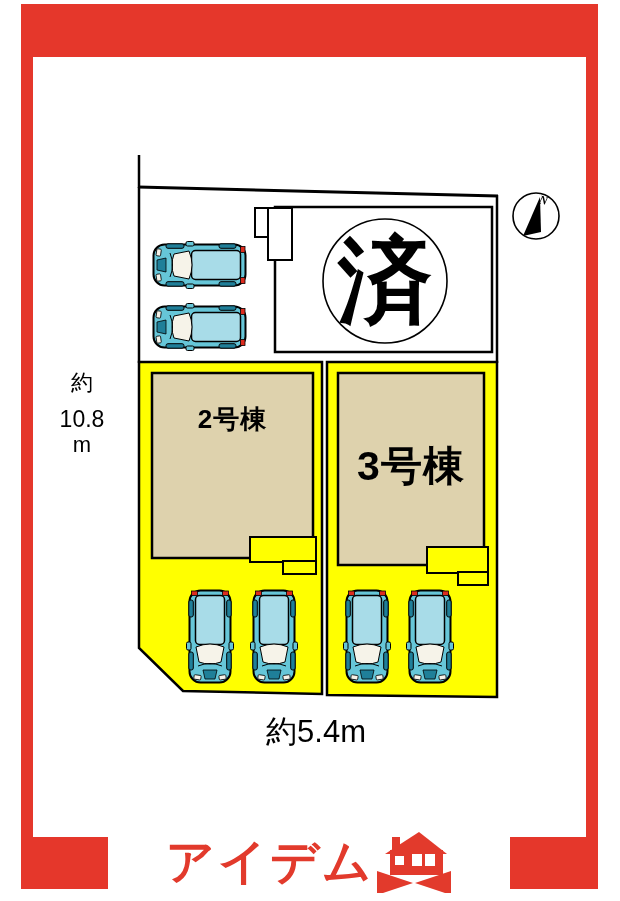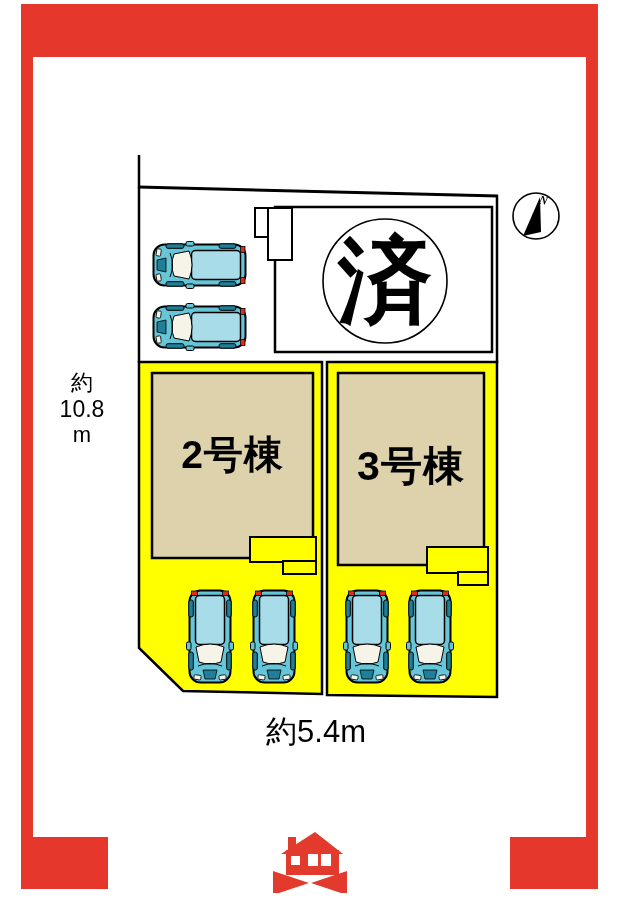--- a/index.html
+++ b/index.html
@@ -10,25 +10,25 @@
   }
   .red { position:absolute; background:var(--frame_red); }
   .band-top    { left:21px;  top:4px;   width:577px; height:53px; }
   .bar-left    { left:21px;  top:57px;  width:12px;  height:780px; }
   .bar-right   { left:586px; top:57px;  width:12px;  height:780px; }
   .block-bl    { left:21px;  top:837px; width:87px;  height:52px; }
   .block-br    { left:510px; top:837px; width:88px;  height:52px; }
   svg.plan { position:absolute; left:0; top:0; width:620px; height:901px; }
   .ovl { position:absolute; color:#000; text-align:center; }
   .stamp   { left:323px; top:232px; width:124px; height:98px; font-size:94px; line-height:98px; font-weight:600; }
-  .blabel1 { left:152px; top:428px; width:161px; font-size:39px; font-weight:600; letter-spacing:1px; }
+  .blabel1 { left:152px; top:402px; width:161px; font-size:26px; font-weight:600; letter-spacing:1px; }
   .blabel2 { left:338px; top:430px; width:146px; font-size:41px; font-weight:600; letter-spacing:1px;margin-top:9px; }
   .dim-left { left:50px; top:370px; width:64px; font-size:22px; line-height:26px; }
   .dim-left .v { display:block; }
-  .dim-left .v2 { font-size:23px; }
+  .dim-left .v2 { margin-top:10px; font-size:23px; }
   .dim-bottom { left:226px; top:711px; width:180px; font-size:31px; }
   .logo {
     position:absolute; left:0; top:831px; width:620px; height:62px;
     display:flex; justify-content:center; align-items:center;
     color:var(--logo_red);
   }
   .logo .txt { font-size:48px; font-weight:800; letter-spacing:3px; white-space:nowrap; }
   .logo svg { margin:0 3px; position:relative; top:-1px; }
 </style>
 </head>
@@ -109,20 +109,21 @@
 
   <div class="ovl dim-left">
     <span class="v">約</span>
     <span class="v v2">10.8</span>
     <span class="v">m</span>
   </div>
 
   <div class="ovl dim-bottom">約5.4m</div>
 
   <div class="logo">
+    <span class="txt">アイデム</span>
     <svg width="74" height="64" viewBox="0 0 74 64">
       <g style="fill:var(--logo_red)">
         <rect x="15" y="8" width="8" height="13"></rect>
         <polygon points="8,25 42,3 70,25"></polygon>
         <rect x="13" y="21" width="53" height="25"></rect>
         <polygon points="0,42 36,54 0,66"></polygon>
         <polygon points="74,42 38,54 74,66"></polygon>
       </g>
       <g fill="#ffffff">
         <rect x="18" y="27" width="9" height="9"></rect>

